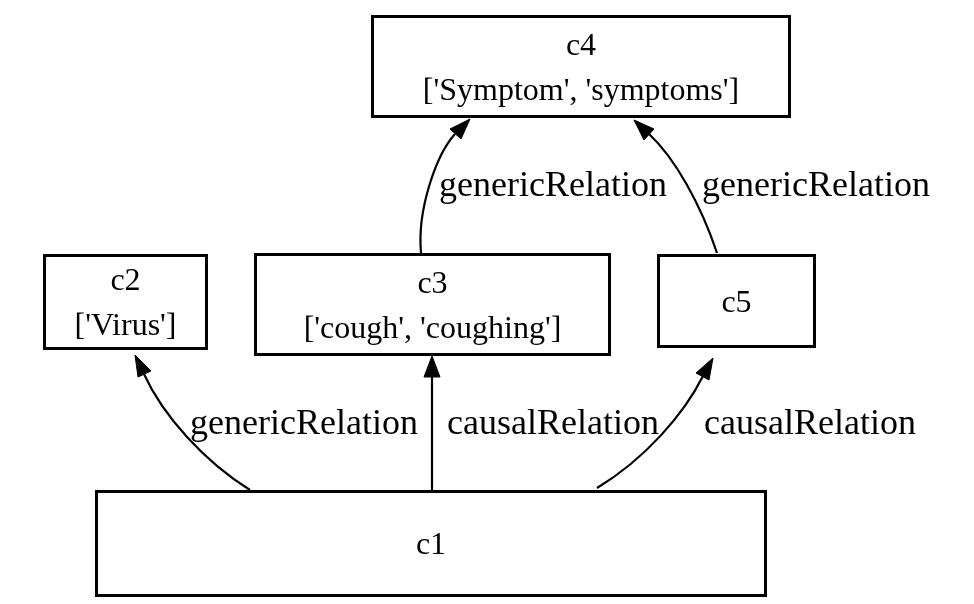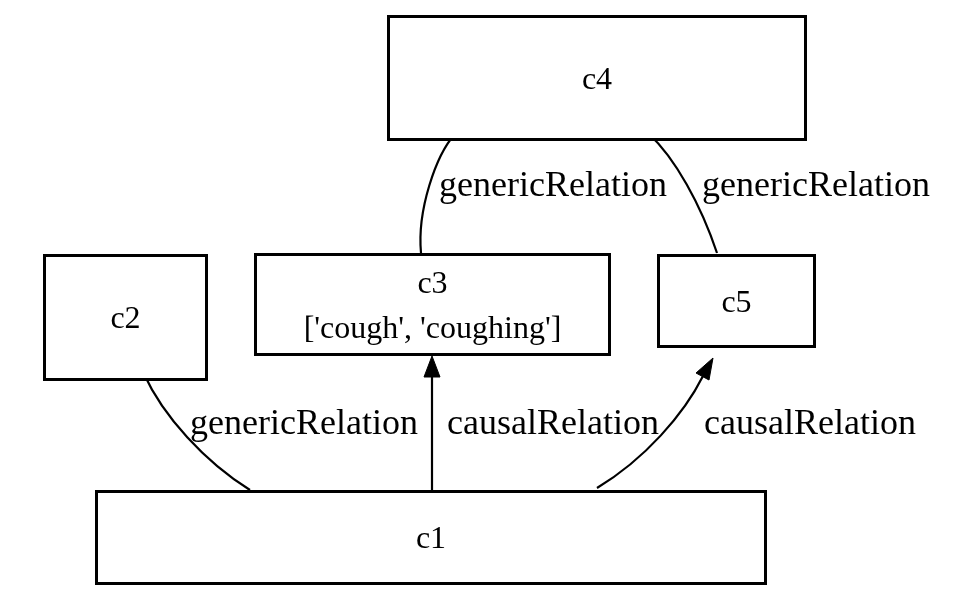--- a/index.html
+++ b/index.html
@@ -45,25 +45,25 @@
     line-height: 45px;
     white-space: nowrap;
   }
   .edge-label {
     position: absolute;
     transform: translate(-50%, -50%);
     font-size: 36px;
     line-height: 36px;
     white-space: nowrap;
   }
-  #node-c4 { left: 371px; top: 15px;  width: 420px; height: 126px; margin-left: 16px; }
-  #node-c2 { left: 43px;  top: 254px; width: 165px; height: 127px; }
+  #node-c4 { left: 371px; top: 15px;  width: 420px; height: 103px; }
+  #node-c2 { left: 43px;  top: 254px; width: 165px; height: 96px; }
   #node-c3 { left: 254px; top: 253px; width: 357px; height: 103px; }
   #node-c5 { left: 657px; top: 254px; width: 159px; height: 94px; }
-  #node-c1 { left: 95px;  top: 490px; width: 672px; height: 95px; }
+  #node-c1 { left: 95px;  top: 490px; width: 672px; height: 107px; }
   #edge-label-0 { left: 553px; top: 184px; }
   #edge-label-1 { left: 816px; top: 184px; }
   #edge-label-2 { left: 304px; top: 422px; }
   #edge-label-3 { left: 553px; top: 422px; }
   #edge-label-4 { left: 810px; top: 422px; }
 </style>
 </head>
 <body>
 
 <div id="canvas">
@@ -81,24 +81,26 @@
 
     <path class="edge-path" d="M 432 490 L 432 377"></path>
     <polygon class="arrowhead" points="432,356 424,377 440,377"></polygon>
 
     <path class="edge-path" d="M 597 488 C 645 459, 684 414, 703 376"></path>
     <polygon class="arrowhead" points="713,358 709,380 696,373"></polygon>
   </svg>
 
   <div class="node" id="node-c4">
     <span>c4</span>
+    <span>['Symptom', 'symptoms']</span>
   </div>
 
   <div class="node" id="node-c2">
     <span>c2</span>
+    <span>['Virus']</span>
   </div>
 
   <div class="node" id="node-c3">
     <span>c3</span>
     <span>['cough', 'coughing']</span>
   </div>
 
   <div class="node" id="node-c5">
     <span>c5</span>
   </div>

